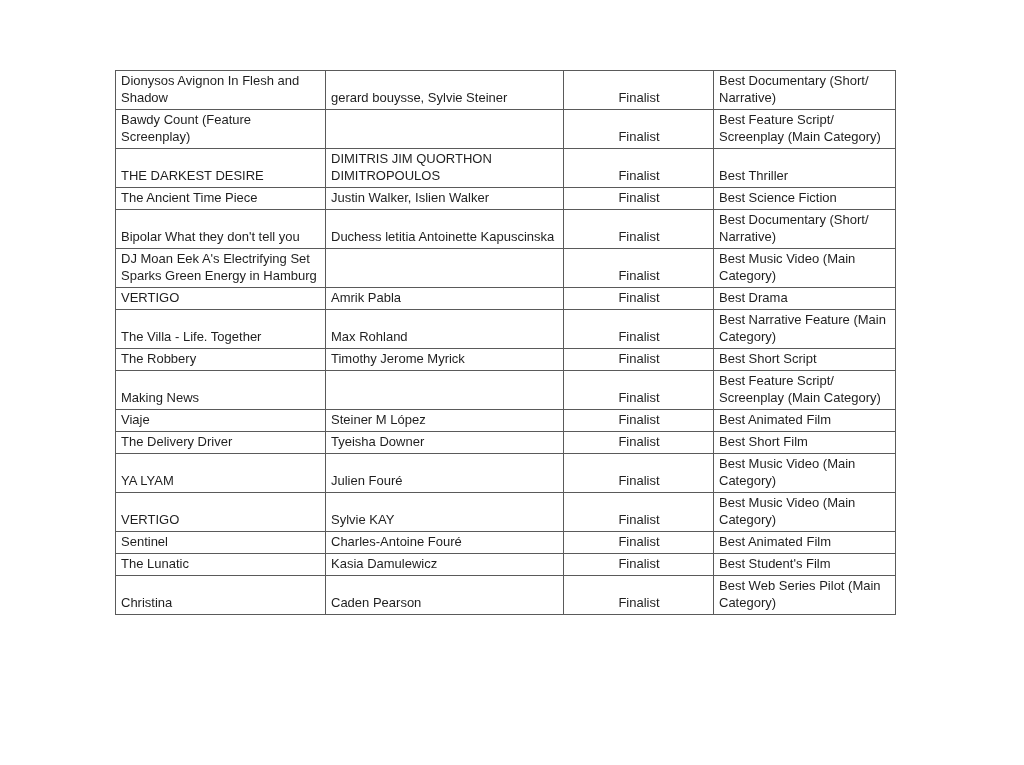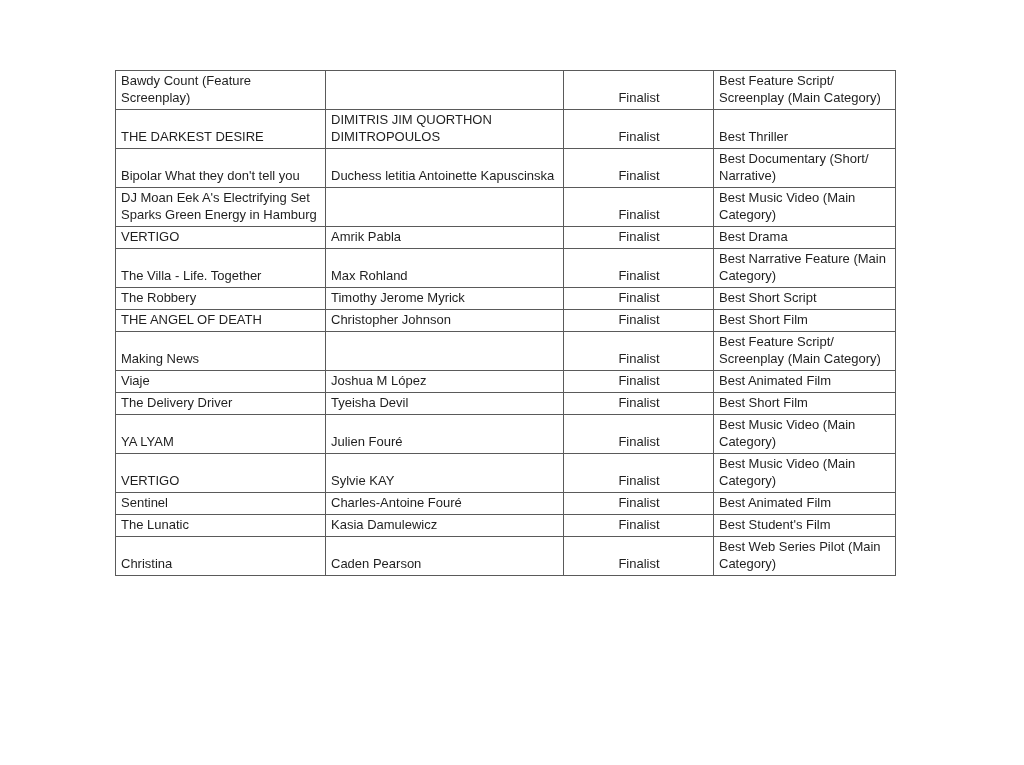--- a/index.html
+++ b/index.html
@@ -55,30 +55,42 @@
 <div class="page">
   <table class="doc-table">
     <colgroup>
       <col class="c-title">
       <col class="c-creators">
       <col class="c-status">
       <col class="c-category">
     </colgroup>
     <tbody>
         <tr>
+    <td class="title-cell">Dionysos Avignon In Flesh and Shadow</td>
+    <td class="creators-cell">gerard bouysse, Sylvie Steiner</td>
+    <td class="status-cell">Finalist</td>
+    <td class="category-cell">Best Documentary (Short/ Narrative)</td>
+  </tr>
+        <tr>
     <td class="title-cell">Bawdy Count (Feature Screenplay)</td>
     <td class="creators-cell"></td>
     <td class="status-cell">Finalist</td>
     <td class="category-cell">Best Feature Script/ Screenplay (Main Category)</td>
   </tr>
         <tr>
     <td class="title-cell">THE DARKEST DESIRE</td>
     <td class="creators-cell">DIMITRIS JIM QUORTHON DIMITROPOULOS</td>
     <td class="status-cell">Finalist</td>
     <td class="category-cell">Best Thriller</td>
+  </tr>
+        <tr>
+    <td class="title-cell">The Ancient Time Piece</td>
+    <td class="creators-cell">Justin Walker, Islien Walker</td>
+    <td class="status-cell">Finalist</td>
+    <td class="category-cell">Best Science Fiction</td>
   </tr>
         <tr>
     <td class="title-cell">Bipolar What they don't tell you</td>
     <td class="creators-cell">Duchess letitia Antoinette Kapuscinska</td>
     <td class="status-cell">Finalist</td>
     <td class="category-cell">Best Documentary (Short/ Narrative)</td>
   </tr>
         <tr>
     <td class="title-cell">DJ Moan Eek A's Electrifying Set Sparks Green Energy in Hamburg</td>
     <td class="creators-cell"></td>
@@ -97,40 +109,34 @@
     <td class="status-cell">Finalist</td>
     <td class="category-cell">Best Narrative Feature (Main Category)</td>
   </tr>
         <tr>
     <td class="title-cell">The Robbery</td>
     <td class="creators-cell">Timothy Jerome Myrick</td>
     <td class="status-cell">Finalist</td>
     <td class="category-cell">Best Short Script</td>
   </tr>
         <tr>
-    <td class="title-cell">THE ANGEL OF DEATH</td>
-    <td class="creators-cell">Christopher Johnson</td>
-    <td class="status-cell">Finalist</td>
-    <td class="category-cell">Best Short Film</td>
-  </tr>
-        <tr>
     <td class="title-cell">Making News</td>
     <td class="creators-cell"></td>
     <td class="status-cell">Finalist</td>
     <td class="category-cell">Best Feature Script/ Screenplay (Main Category)</td>
   </tr>
         <tr>
     <td class="title-cell">Viaje</td>
-    <td class="creators-cell">Joshua M López</td>
+    <td class="creators-cell">Steiner M López</td>
     <td class="status-cell">Finalist</td>
     <td class="category-cell">Best Animated Film</td>
   </tr>
         <tr>
     <td class="title-cell">The Delivery Driver</td>
-    <td class="creators-cell">Tyeisha Devil</td>
+    <td class="creators-cell">Tyeisha Downer</td>
     <td class="status-cell">Finalist</td>
     <td class="category-cell">Best Short Film</td>
   </tr>
         <tr>
     <td class="title-cell">YA LYAM</td>
     <td class="creators-cell">Julien Fouré</td>
     <td class="status-cell">Finalist</td>
     <td class="category-cell">Best Music Video (Main Category)</td>
   </tr>
         <tr>

